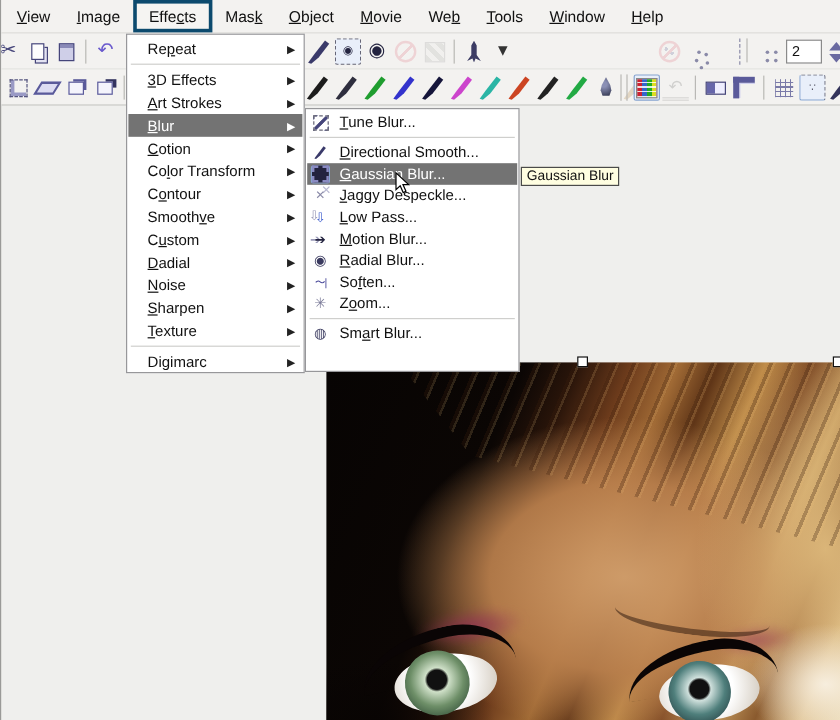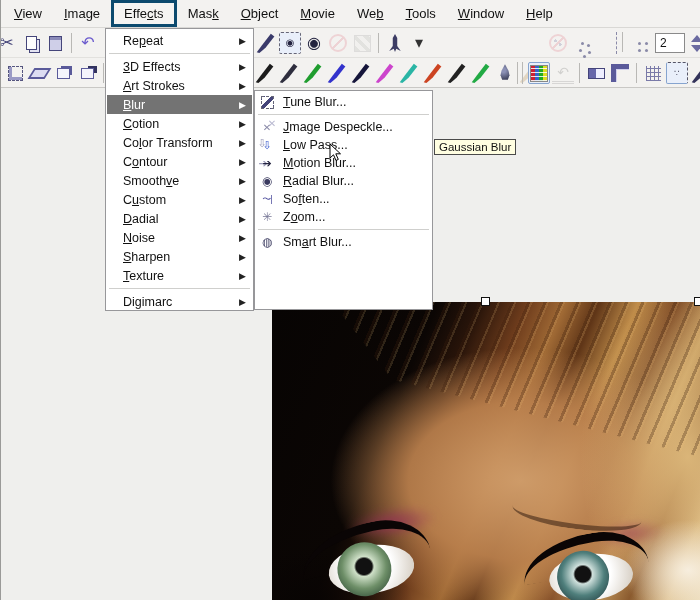--- a/index.html
+++ b/index.html
@@ -406,25 +406,33 @@
     </div>
   </div>
 
 <div class="menu" id="blurSubmenu">
 
     <div class="mi">
       <span class="mi-icon tune-blur-icon"></span>
       <span class="mi-label"><span></span><span class="u">T</span><span>une Blur...</span></span>
     </div>
   <div class="msep"></div>
-
+    <div class="mi">
+      <span class="mi-icon directional-smooth-icon"></span>
+      <span class="mi-label"><span></span><span class="u">D</span><span>irectional Smooth...</span></span>
+    </div>
+
+    <div class="mi selected">
+      <span class="mi-icon gaussian-blur-icon"></span>
+      <span class="mi-label"><span></span><span class="u">G</span><span>aussian Blur...</span></span>
+    </div>
 
     <div class="mi">
       <span class="mi-icon jaggy-despeckle-icon"></span>
-      <span class="mi-label"><span></span><span class="u">J</span><span>mage Despeckle...</span></span>
+      <span class="mi-label"><span></span><span class="u">J</span><span>aggy Despeckle...</span></span>
     </div>
 
     <div class="mi">
       <span class="mi-icon low-pass-icon"></span>
       <span class="mi-label"><span></span><span class="u">L</span><span>ow Pass...</span></span>
     </div>
 
     <div class="mi">
       <span class="mi-icon motion-blur-icon"></span>
       <span class="mi-label"><span></span><span class="u">M</span><span>otion Blur...</span></span>

